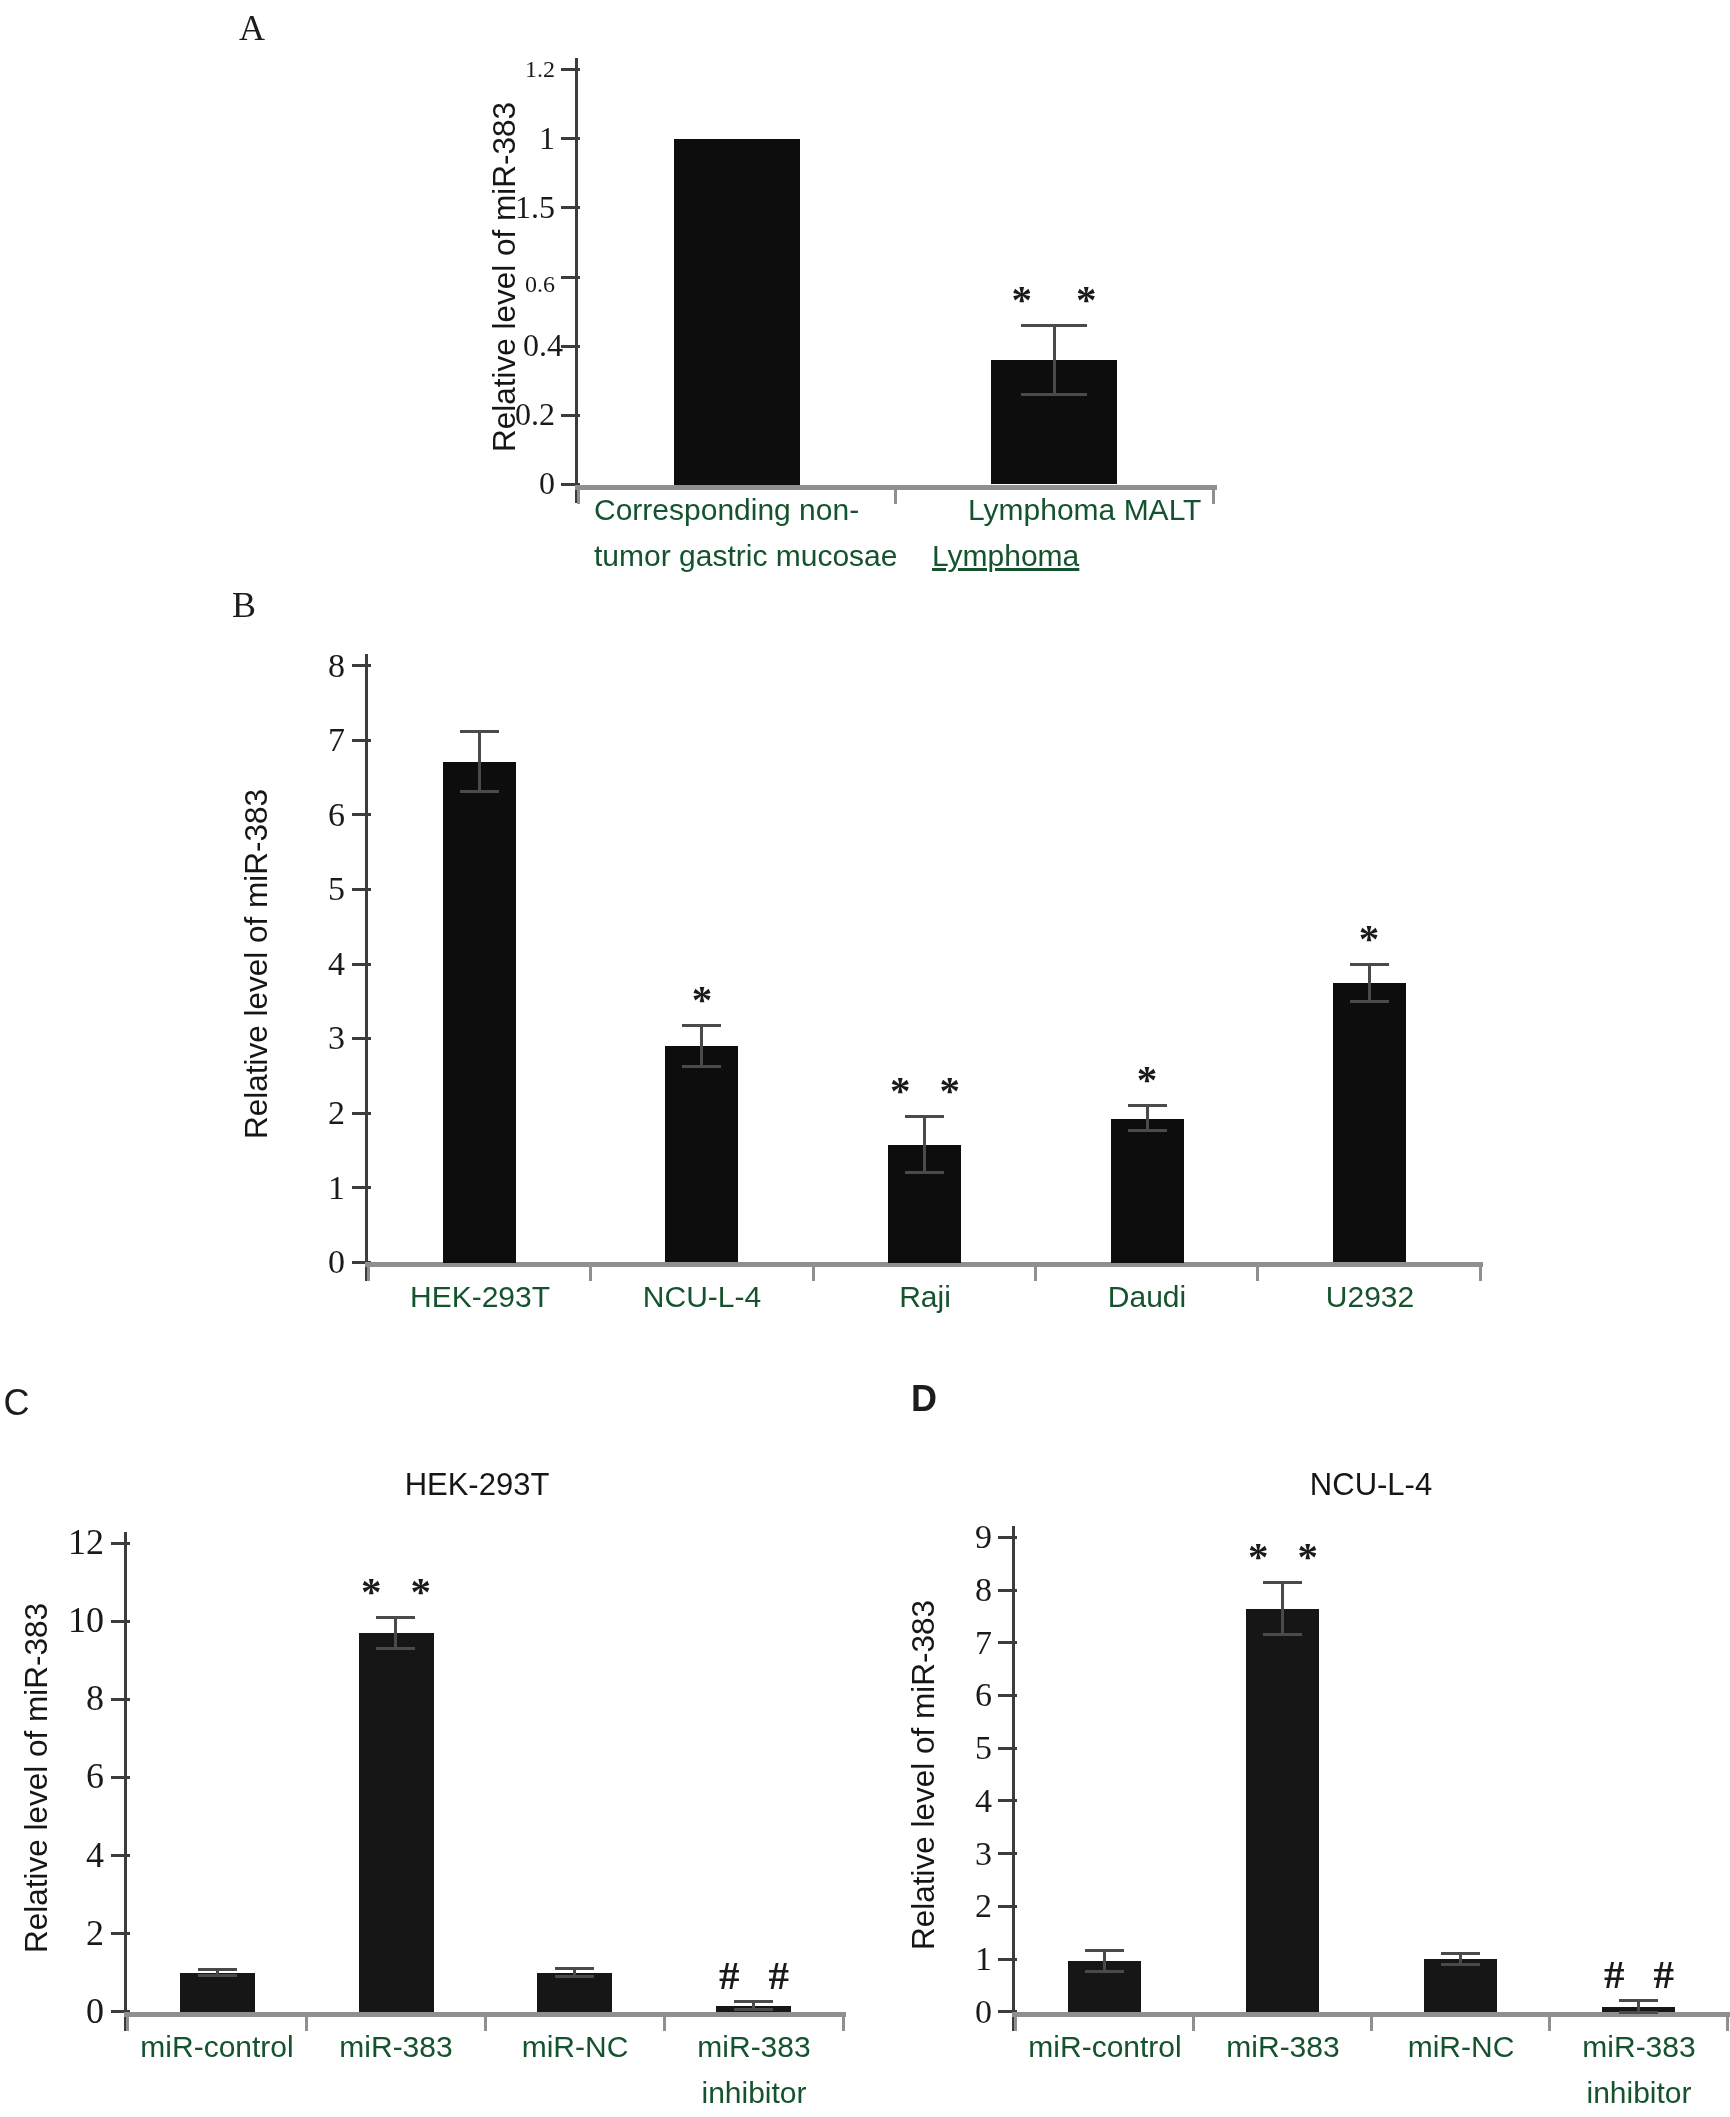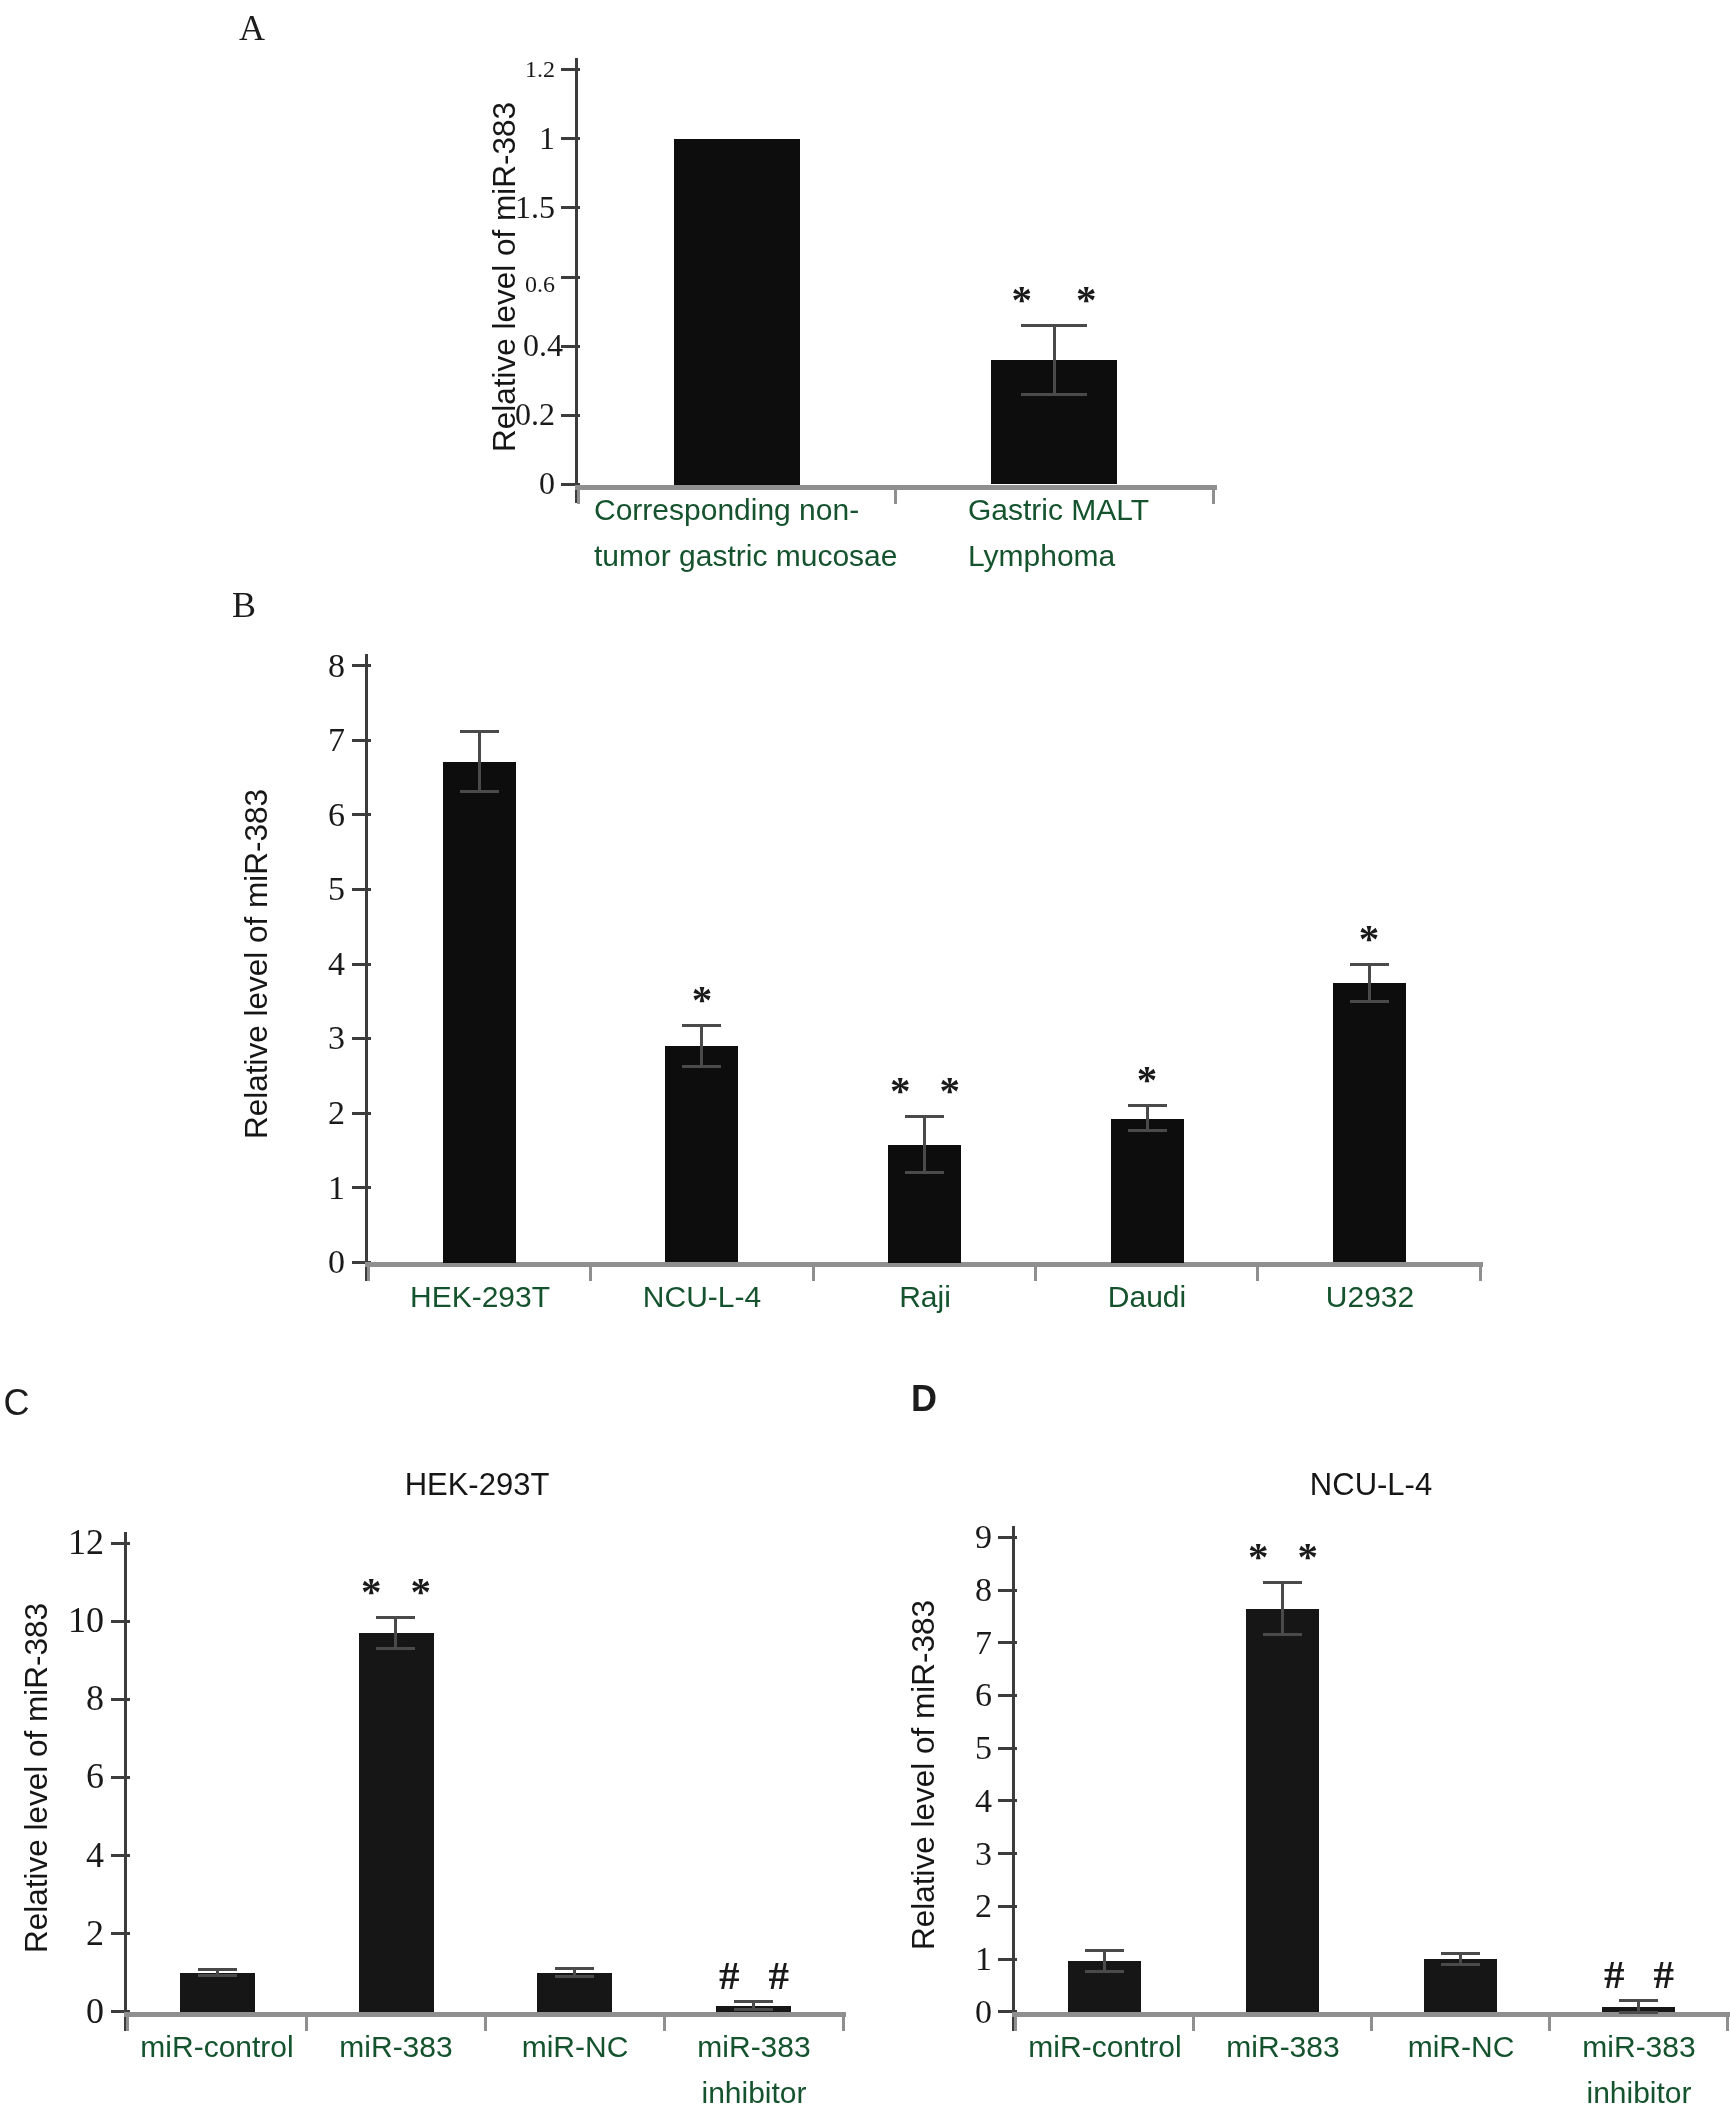--- a/index.html
+++ b/index.html
@@ -98,22 +98,22 @@
       <div class="xlabel" style="left: 594px; top: 487px;">Corresponding non-</div>
       <div class="xlabel" style="left: 594px; top: 533px;">tumor gastric mucosae</div>
       <div class="bar" style="left: 991px; top: 360px; width: 126px; height: 124px; background: rgb(13, 13, 13);"></div>
       <div class="err-line" style="left: 1053px; top: 326px; height: 69px; background: rgb(74, 74, 74);"></div>
       <div class="err-cap" style="left: 1021px; top: 324px; width: 66px; background: rgb(74, 74, 74);"></div>
       <div class="err-cap" style="left: 1021px; top: 393px; width: 66px; background: rgb(74, 74, 74);"></div>
       <div class="annot" style="left: 952px; top: 278px; width: 204px; gap: 44px;">
         <span>*</span>
         <span>*</span>
       </div>
-      <div class="xlabel" style="left: 968px; top: 487px;">Gastric MALT</div>
-      <div class="xlabel" style="left: 968px; top: 533px;">Lymphoma</div>
+      <div class="xlabel" style="left: 968px; top: 487px;">Lymphoma MALT</div>
+      <div class="xlabel" style="left: 932px; top: 533px; text-decoration: underline;">Lymphoma</div>
     </div>
   <div class="chart-root" id="chart-B">
       <div class="axis-y" style="left: 365px; top: 654px; height: 627px; background: rgb(60, 60, 60);"></div>
       <div class="ytick" style="left: 352px; top: 1261px; width: 19px; background: rgb(60, 60, 60);"></div>
       <div class="tick-label" style="left: 198px; top: 1241px; width: 147px; font-size: 34px;">0</div>
       <div class="ytick" style="left: 352px; top: 1186px; width: 19px; background: rgb(60, 60, 60);"></div>
       <div class="tick-label" style="left: 198px; top: 1167px; width: 147px; font-size: 34px;">1</div>
       <div class="ytick" style="left: 352px; top: 1112px; width: 19px; background: rgb(60, 60, 60);"></div>
       <div class="tick-label" style="left: 198px; top: 1092px; width: 147px; font-size: 34px;">2</div>
       <div class="ytick" style="left: 352px; top: 1037px; width: 19px; background: rgb(60, 60, 60);"></div>

